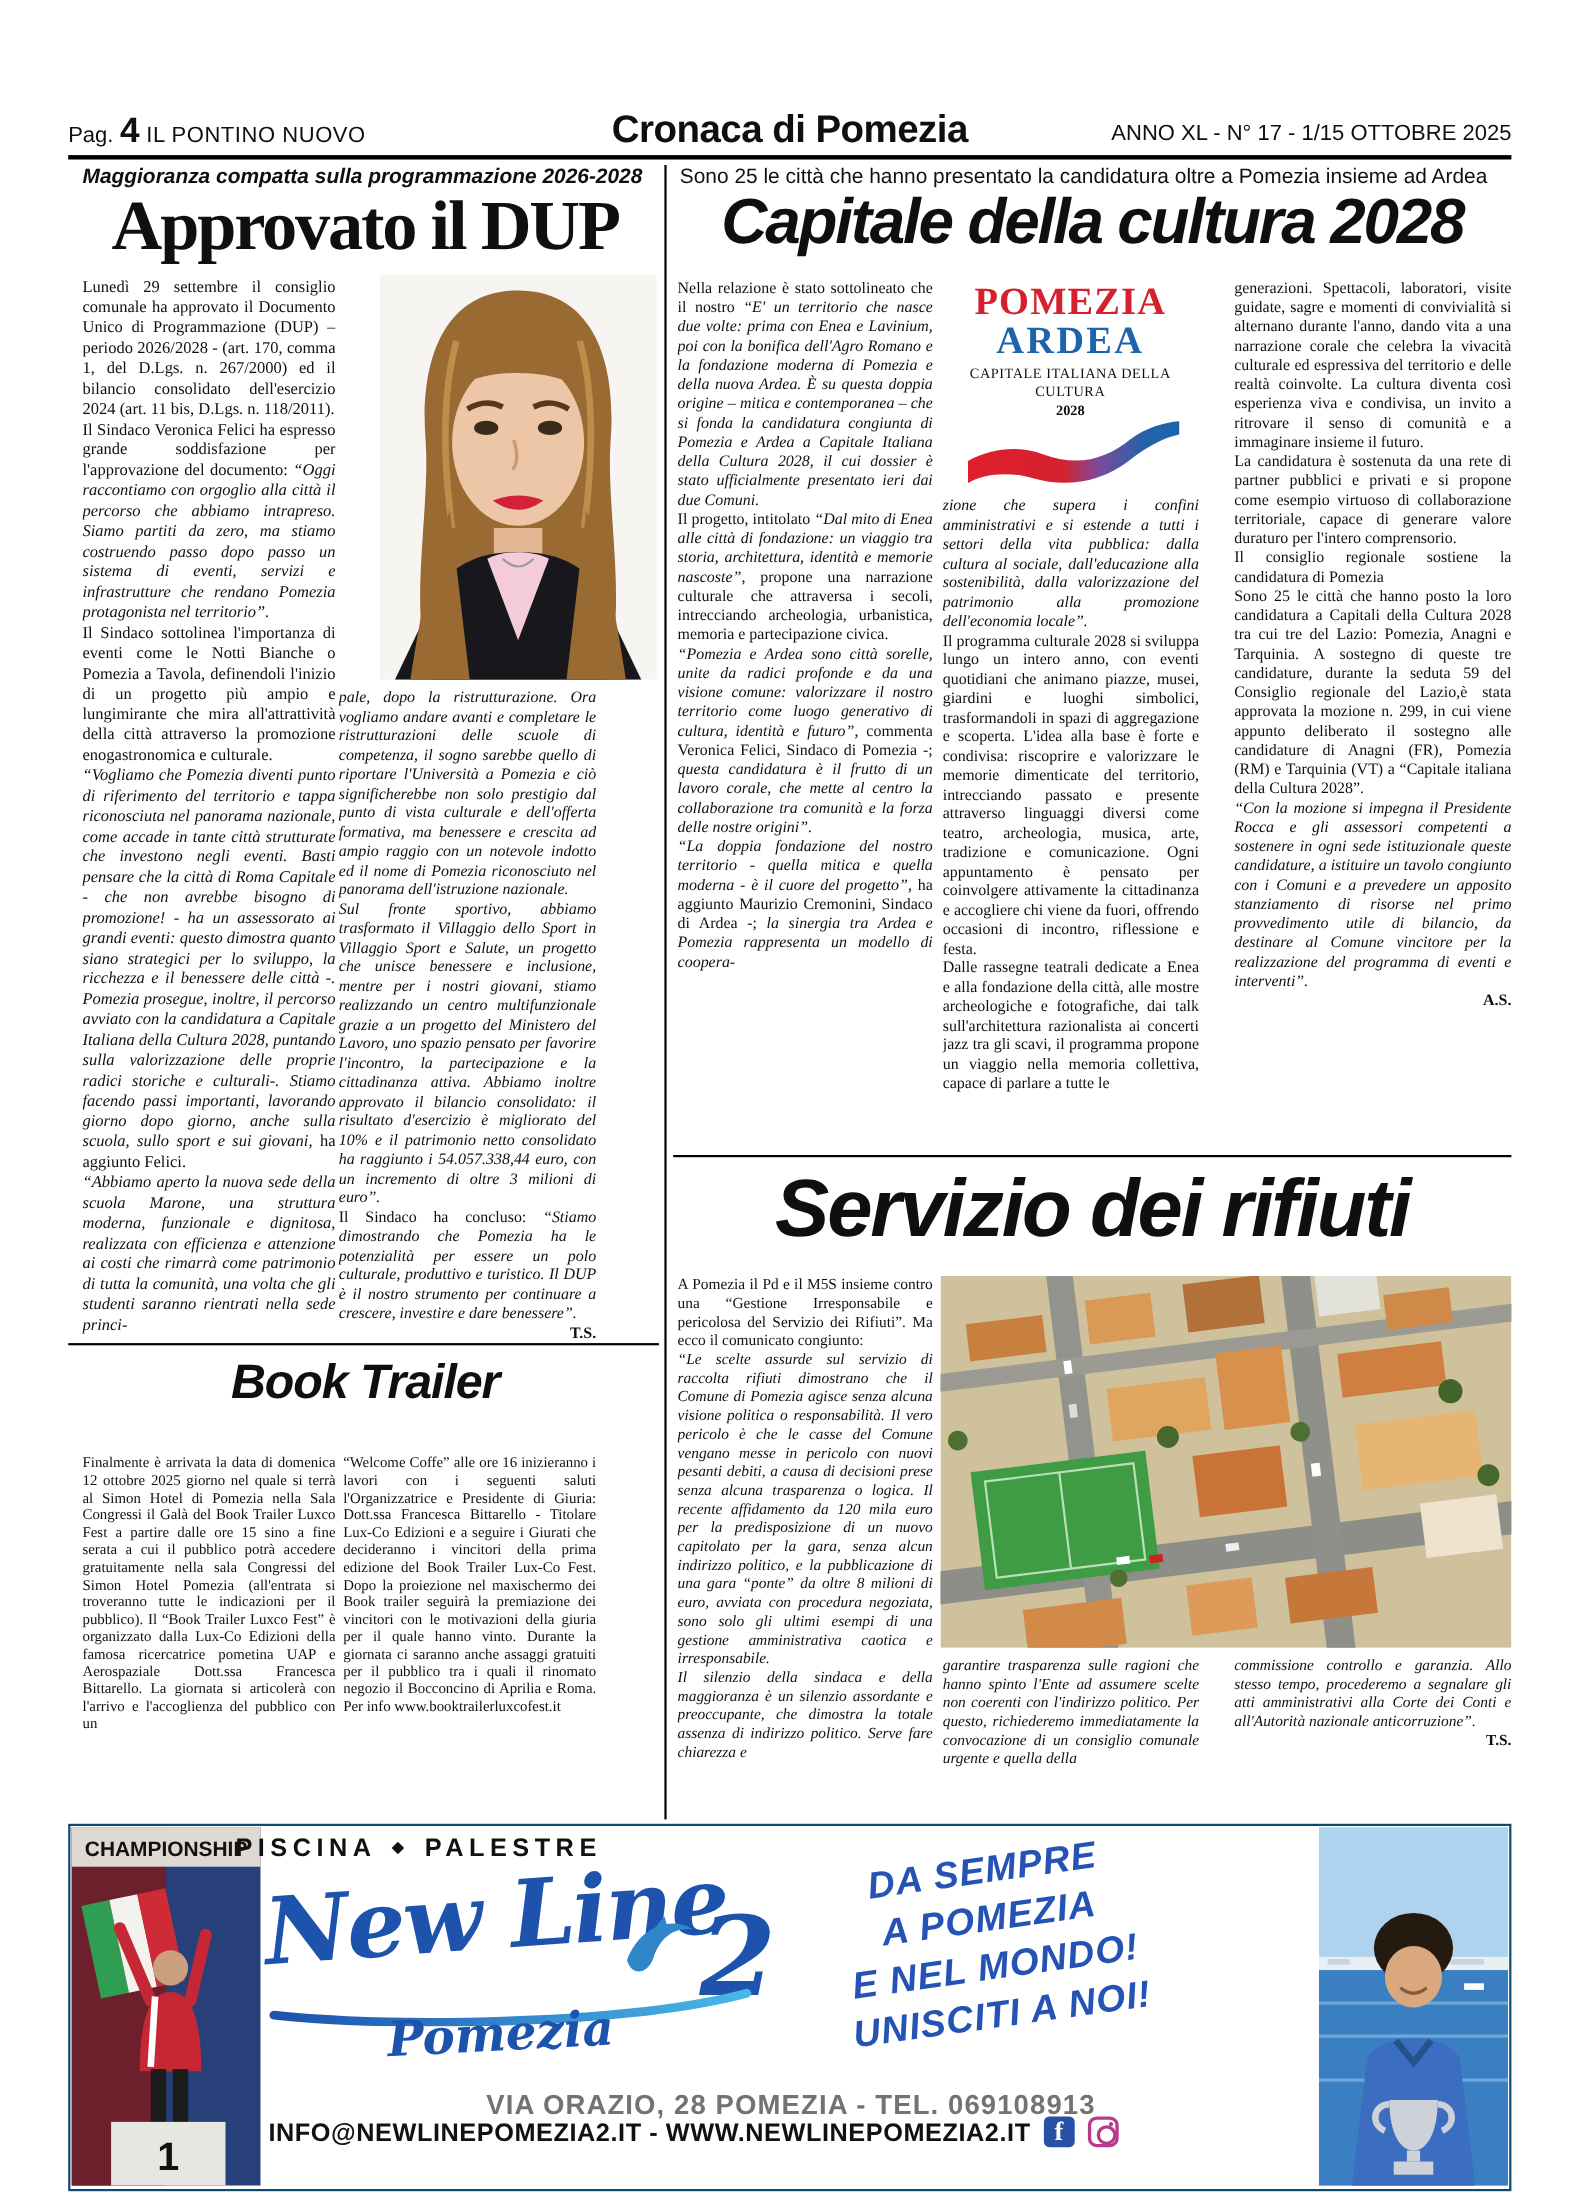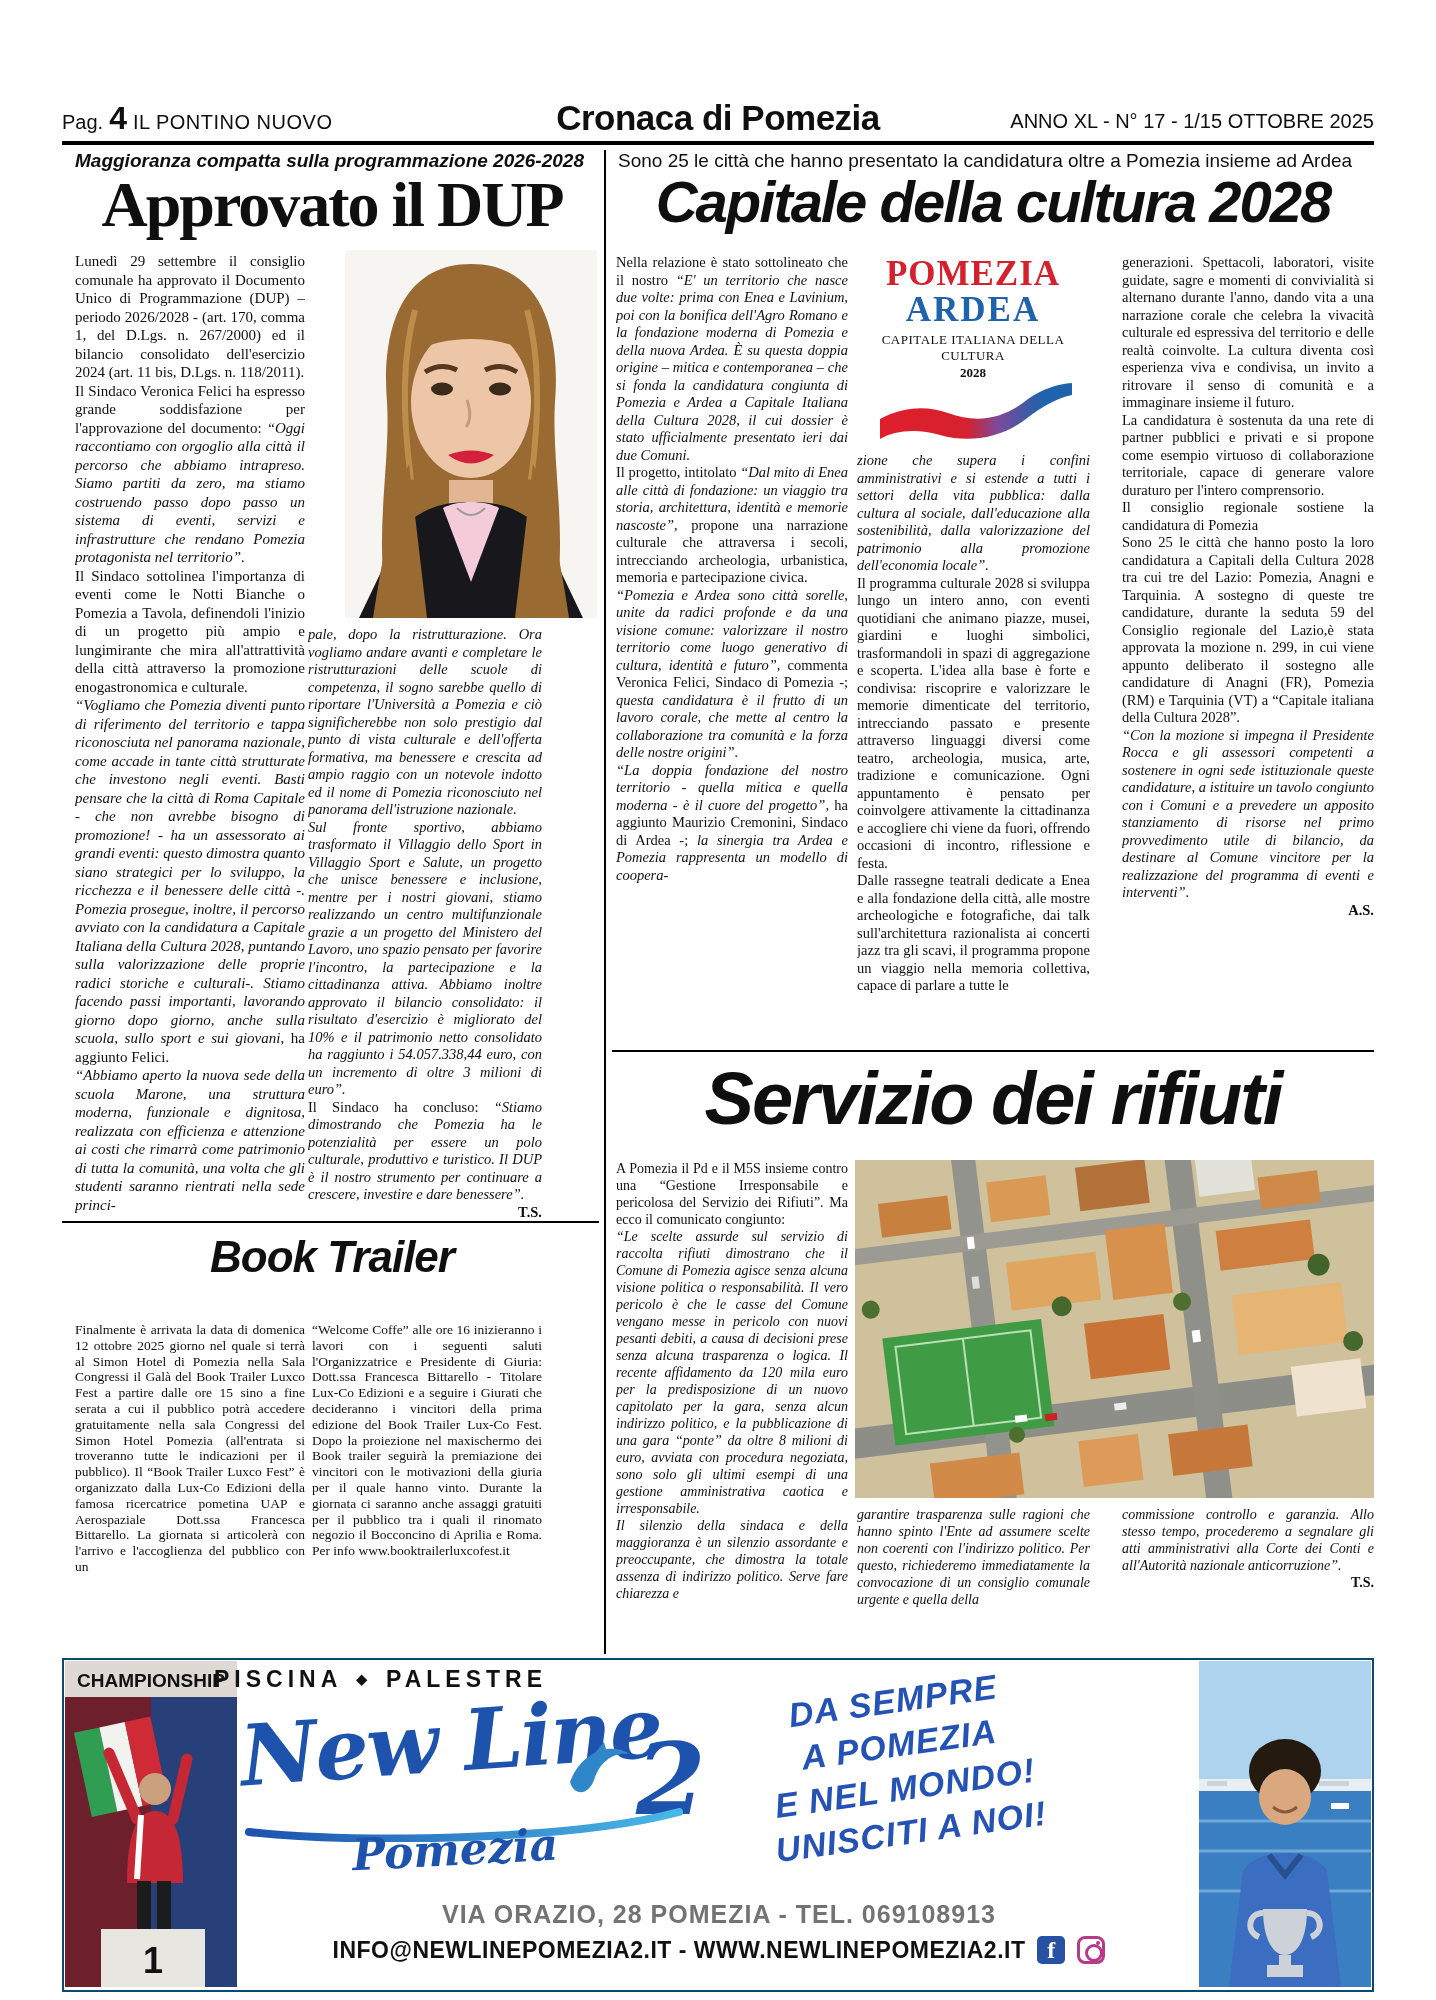--- a/index.html
+++ b/index.html
@@ -68,21 +68,21 @@
              font-size:84px;transform:rotate(-4deg);letter-spacing:-2px;}
   #brand .two{position:absolute;left:402px;top:34px;font-family:"DejaVu Serif",serif;font-style:italic;font-weight:bold;font-size:100px;}
   #brand .pom{position:absolute;left:118px;top:138px;font-family:"DejaVu Serif",serif;font-style:italic;font-weight:bold;font-size:44px;transform:rotate(-3deg);}
   #brand .swoosh{position:absolute;left:10px;top:120px;}
   #brand .dolph{position:absolute;left:330px;top:52px;}
   #slogan{left:648px;top:18px;width:380px;transform:rotate(-8deg);text-align:center;
           font-family:"Liberation Sans",sans-serif;font-weight:bold;font-style:italic;
           font-size:34px;line-height:44px;color:#2453b5;letter-spacing:1px;}
   #ad-address{left:180px;top:240px;width:950px;text-align:center;font-family:"Liberation Sans",sans-serif;
               font-weight:bold;font-size:25px;letter-spacing:1px;color:#737373;}
-  #ad-contacts{left:180px;top:276px;width:950px;display:flex;justify-content:center;align-items:center;gap:12px;
+  #ad-contacts{left:180px;top:264px;width:950px;display:flex;align-items:center;gap:12px;
                font-family:"Liberation Sans",sans-serif;font-weight:bold;font-size:23px;letter-spacing:.5px;color:#111;}
   .fbic{display:inline-block;width:28px;height:28px;background:#2851a3;color:#fff;border-radius:5px;
         font-family:"Liberation Serif",serif;font-weight:bold;font-size:24px;line-height:28px;text-align:center;}
   .igic{display:inline-block;width:28px;height:28px;border:3px solid #b73a8a;border-radius:8px;box-sizing:border-box;position:relative;}
   .igic::before{content:"";position:absolute;left:5px;top:5px;width:12px;height:12px;border:3px solid #b73a8a;border-radius:50%;}
   .igic::after{content:"";position:absolute;right:2px;top:2px;width:4px;height:4px;background:#b73a8a;border-radius:50%;}
 </style>
 </head>
 <body>
 

